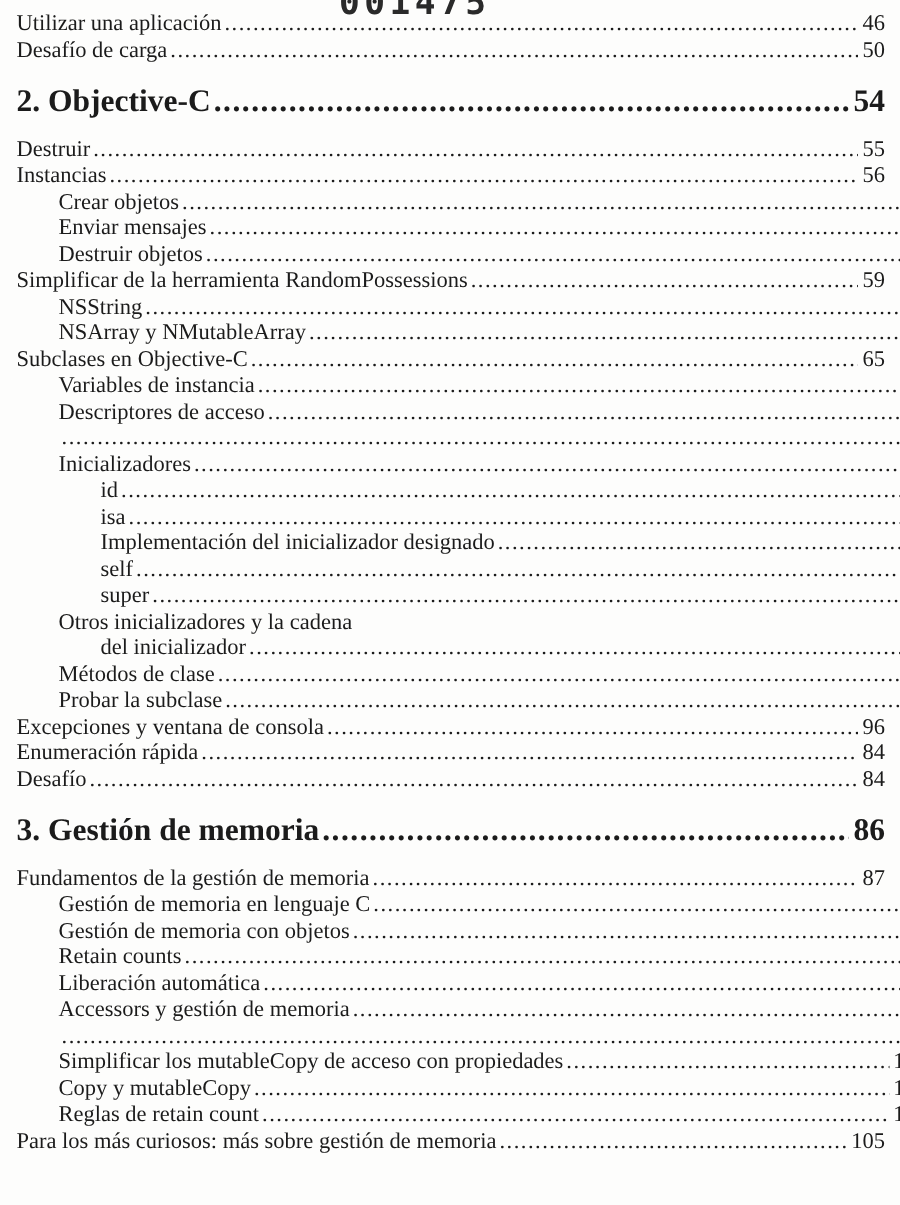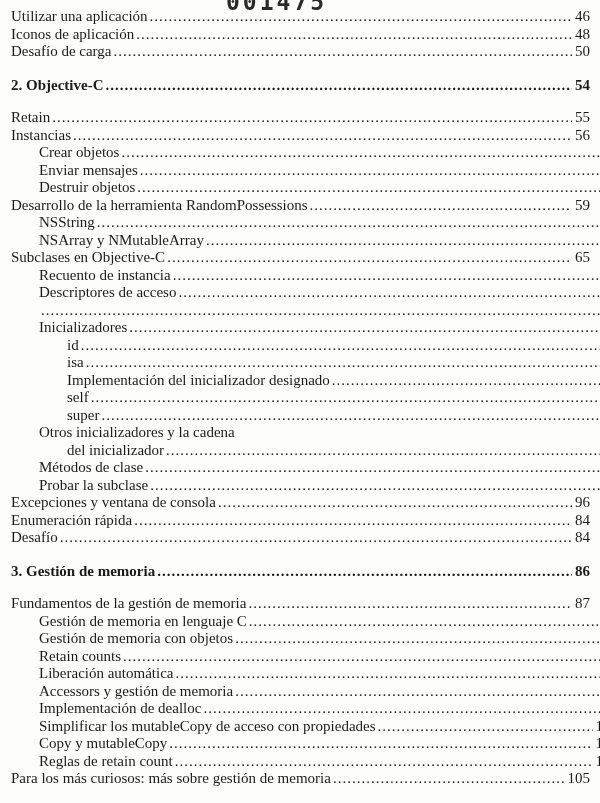--- a/index.html
+++ b/index.html
@@ -31,21 +31,21 @@
     align-items: baseline;
     font-size: 15px;
     line-height: 17.5px;
     width: 100%;
   }
   .row .label { white-space: nowrap; }
   .row.level-1 { padding-left: 28px; }
   .row.level-2 { padding-left: 56px; }
   .row.chapter {
     font-weight: bold;
-    font-size: 15px;
+    font-size: 21px;
     margin: 16px 0 15px 0;
   }
   .dots {
     flex: 1 1 auto;
     overflow: hidden;
     white-space: nowrap;
     margin: 0 2px 0 2px;
     min-width: 8px;
   }
   .dots::after {
@@ -64,36 +64,31 @@
 <div class="stamp">001475</div>
 
 <div class="page">
   <div class="toc">
       <div class="row level-0">
     <span class="label">Utilizar una aplicación</span>
     <span class="dots"></span>
     <span class="page-num">46</span>
   </div>
       <div class="row level-0">
-    <span class="label">Iconos de aplicación</span>
-    <span class="dots"></span>
-    <span class="page-num">48</span>
-  </div>
-      <div class="row level-0">
     <span class="label">Desafío de carga</span>
     <span class="dots"></span>
     <span class="page-num">50</span>
   </div>
       <div class="row level-0 chapter">
     <span class="label">2. Objective-C</span>
     <span class="dots"></span>
     <span class="page-num">54</span>
   </div>
       <div class="row level-0">
-    <span class="label">Retain</span>
+    <span class="label">Destruir</span>
     <span class="dots"></span>
     <span class="page-num">55</span>
   </div>
       <div class="row level-0">
     <span class="label">Instancias</span>
     <span class="dots"></span>
     <span class="page-num">56</span>
   </div>
       <div class="row level-1">
     <span class="label">Crear objetos</span>
@@ -104,41 +99,41 @@
     <span class="label">Enviar mensajes</span>
     <span class="dots"></span>
 
   </div>
       <div class="row level-1">
     <span class="label">Destruir objetos</span>
     <span class="dots"></span>
 
   </div>
       <div class="row level-0">
-    <span class="label">Desarrollo de la herramienta RandomPossessions</span>
+    <span class="label">Simplificar de la herramienta RandomPossessions</span>
     <span class="dots"></span>
     <span class="page-num">59</span>
   </div>
       <div class="row level-1">
     <span class="label">NSString</span>
     <span class="dots"></span>
 
   </div>
       <div class="row level-1">
     <span class="label">NSArray y NMutableArray</span>
     <span class="dots"></span>
 
   </div>
       <div class="row level-0">
     <span class="label">Subclases en Objective-C</span>
     <span class="dots"></span>
     <span class="page-num">65</span>
   </div>
       <div class="row level-1">
-    <span class="label">Recuento de instancia</span>
+    <span class="label">Variables de instancia</span>
     <span class="dots"></span>
 
   </div>
       <div class="row level-1">
     <span class="label">Descriptores de acceso</span>
     <span class="dots"></span>
 
   </div>
       <div class="row level-1">
     <span class="dots"></span>
@@ -237,21 +232,20 @@
     <span class="label">Liberación automática</span>
     <span class="dots"></span>
 
   </div>
       <div class="row level-1">
     <span class="label">Accessors y gestión de memoria</span>
     <span class="dots"></span>
 
   </div>
       <div class="row level-1">
-    <span class="label">Implementación de dealloc</span>
     <span class="dots"></span>
 
   </div>
       <div class="row level-1">
     <span class="label">Simplificar los mutableCopy de acceso con propiedades</span>
     <span class="dots"></span>
     <span class="page-num">100</span>
   </div>
       <div class="row level-1">
     <span class="label">Copy y mutableCopy</span>

